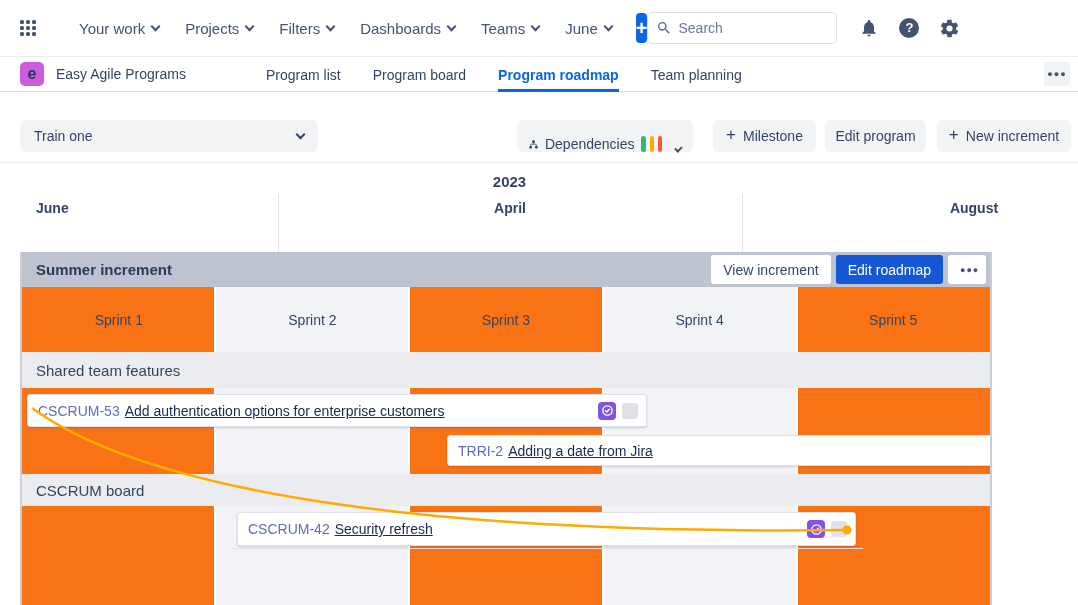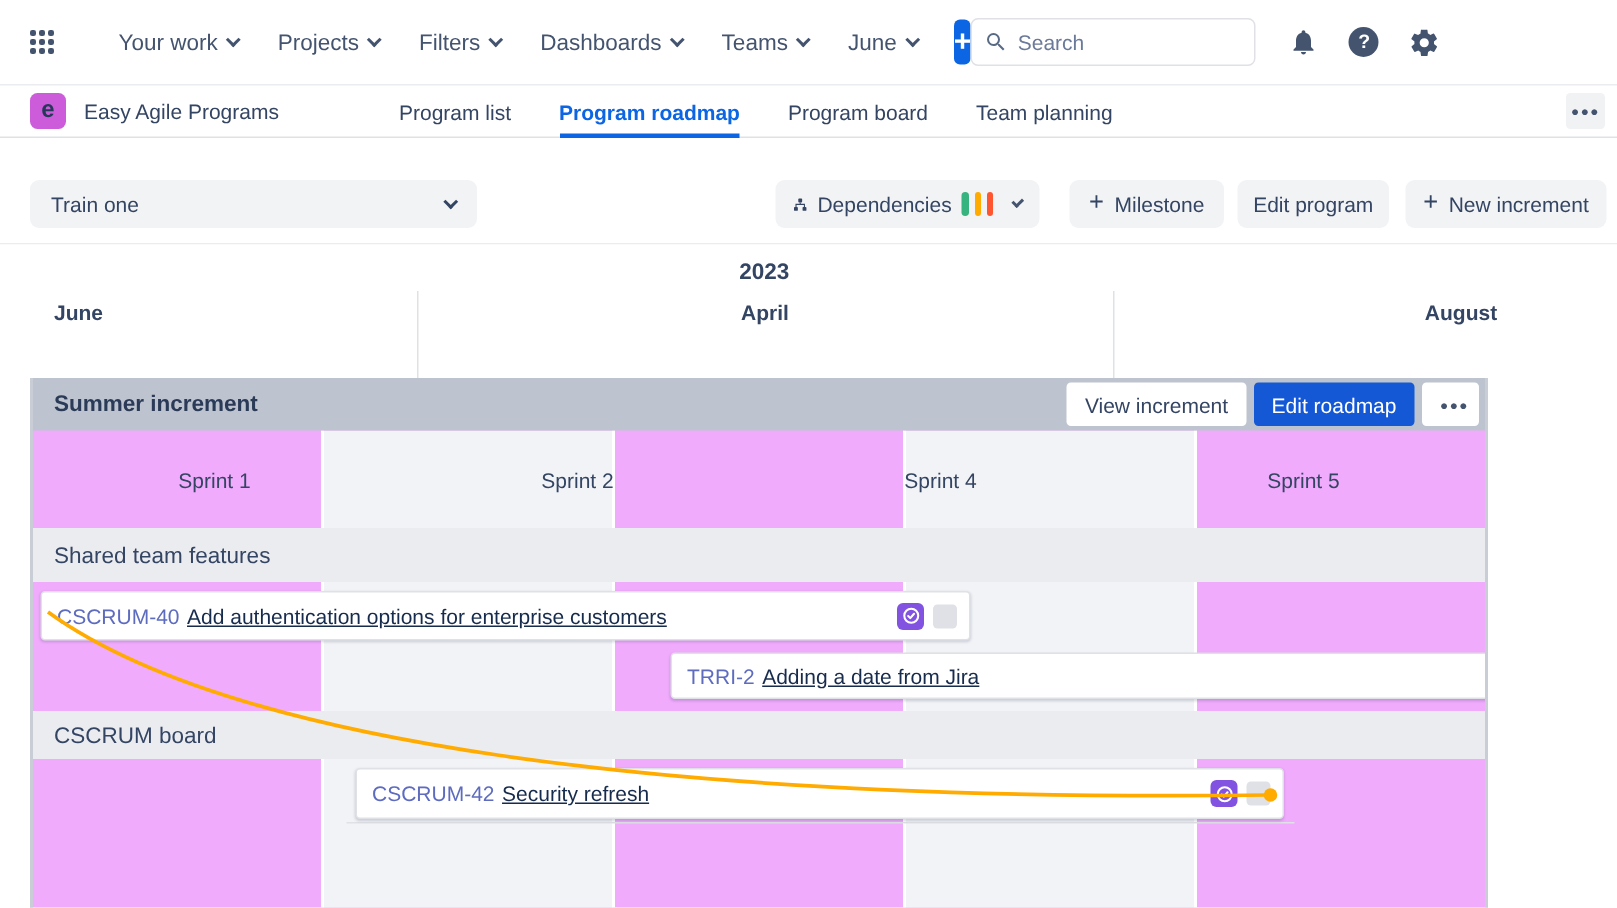--- a/index.html
+++ b/index.html
@@ -47,37 +47,37 @@
 
   
   .toolbar { position:absolute; top:93px; left:0; width:1078px; height:70px;
              border-bottom:1px solid #EBECF0; background:#fff; }
   .btn-gray { position:absolute; top:27px; height:32px; background:#F2F3F5; border:none;
               border-radius:6px; font-size:14px; color:#344563; display:flex; align-items:center;
               justify-content:center; cursor:pointer; font-family:"Liberation Sans", sans-serif;
               white-space:nowrap; }
   .train-select { left:20px; width:298px; justify-content:flex-start; padding:0 14px; }
   .train-select .chev { margin-left:auto; border-color:#344563; }
-  .deps-btn { left:517px; width:176px; gap:7px; padding:0 12px; }
+  .deps-btn { left:517px; width:176px; gap:7px; padding:0 12px;align-items:flex-end; }
   .pill { width:7px; height:16px; border-radius:3.5px; display:inline-block; }
   .plus-g { font-size:17px; font-weight:400; margin-right:7px; margin-top:-2px;}
 
   
   .timeline { position:absolute; top:163px; left:0; width:1078px; height:89px; background:#fff; }
   .year { position:absolute; left:0; top:10px; width:1019px; text-align:center;
           font-size:15px; font-weight:700; color:#344563; }
   .month { position:absolute; top:37px; font-size:14px; font-weight:700; color:#344563; }
   .m-june { left:36px; }
   .m-july { left:278px; width:464px; text-align:center; }
   .m-august { left:742px; width:464px; text-align:center; }
   .vline { position:absolute; top:31px; height:58px; border-left:1px solid #DFE1E6; }
 
   
   .board { position:absolute; left:20px; top:252px; width:972px; height:353px;
-           border-left:2px solid #C9CED6; border-right:2px solid #C9CED6; background:#f0abfc; overflow:hidden; }
+           border-left:2px solid #C9CED6; border-right:2px solid #C9CED6; background:#f97316; overflow:hidden; }
   .inc-header { position:absolute; top:0; left:0; right:0; height:35px; background:#BDC4CF;
                 display:flex; align-items:center; z-index:3;}
   .inc-title { margin-left:14px; font-size:15px; font-weight:700; color:#2B3B57; }
   .inc-actions { margin-left:auto; margin-right:4px; display:flex; gap:5px; align-items:center;border-radius:10px; }
   .inc-btn { height:29px; border:none; border-radius:3px; font-size:14px; cursor:pointer;
              font-family:"Liberation Sans", sans-serif; padding:0 12px; }
   .inc-btn.white { background:#fff; color:#344563; }
   .inc-btn.blue { background:#1558D6; color:#fff; }
   .inc-btn.dots { background:#fff; color:#44546F; width:38px; font-size:9px; letter-spacing:1px; }
   .stripes { position:absolute; top:35px; bottom:0; left:0; right:0; display:flex; z-index:0;}
@@ -165,22 +165,22 @@
       <path fill="#44546F" d="M19.4 13c.04-.32.06-.66.06-1s-.02-.68-.06-1l2.1-1.65a.5.5 0 0 0 .12-.64l-2-3.46a.5.5 0 0 0-.6-.22l-2.49 1a7.3 7.3 0 0 0-1.73-1l-.38-2.65A.5.5 0 0 0 13.93 2h-4a.5.5 0 0 0-.5.42l-.38 2.65c-.62.26-1.2.6-1.73 1l-2.48-1a.5.5 0 0 0-.61.22l-2 3.46a.5.5 0 0 0 .12.64L4.54 11c-.04.32-.06.66-.06 1s.02.68.06 1l-2.1 1.65a.5.5 0 0 0-.12.64l2 3.46c.14.24.42.34.6.22l2.49-1c.53.4 1.1.74 1.73 1l.38 2.65c.04.24.25.42.5.42h4c.25 0 .46-.18.5-.42l.38-2.65c.62-.26 1.2-.6 1.73-1l2.49 1c.24.1.5 0 .6-.22l2-3.46a.5.5 0 0 0-.12-.64L19.4 13zM12 15.5A3.5 3.5 0 1 1 12 8.5a3.5 3.5 0 0 1 0 7z"></path>
     </svg>
   </div>
 </div>
 
 <div class="appbar">
   <div class="app-logo">e</div>
   <div class="app-name">Easy Agile Programs</div>
   <div class="tabs">
     <span class="tab">Program list</span>
+    <span class="tab">Program board</span>
     <span class="tab active">Program roadmap</span>
-    <span class="tab">Program board</span>
     <span class="tab">Team planning</span>
   </div>
   <button class="appbar-more">●●●</button>
 </div>
 
 <div class="toolbar">
   <div class="btn-gray train-select">
     <span>Train one</span>
     <span class="chev"></span>
   </div>
@@ -236,30 +236,31 @@
     <div class="inc-actions">
       <button class="inc-btn white">View increment</button>
       <button class="inc-btn blue">Edit roadmap</button>
       <button class="inc-btn dots">●●●</button>
     </div>
   </div>
 
   <div class="sprint-row">
     <div class="sprint-cell">Sprint 1</div>
     <div class="sprint-cell">Sprint 2</div>
+    <div class="sprint-cell">Sprint 3</div>
     <div class="sprint-cell">Sprint 4</div>
     <div class="sprint-cell">Sprint 5</div>
   </div>
 
   <div class="section-band band1">
     <span>Shared team features</span>
   </div>
 
   <div class="card card1">
-    <span class="key">CSCRUM-40</span>
+    <span class="key">CSCRUM-53</span>
     <span class="sum">Add authentication options for enterprise customers</span>
     <span class="icons">
       <span class="type-icon">
         <svg width="13" height="13" viewBox="0 0 14 14">
             <circle cx="7" cy="7" r="5" fill="none" stroke="#fff" stroke-width="1.5"></circle>
             <path d="M4.8 7.2l1.5 1.5 2.7-3.1" fill="none" stroke="#fff" stroke-width="1.5" stroke-linecap="round" stroke-linejoin="round"></path>
           </svg>
       </span>
       <span class="gray-box"></span>
     </span>

